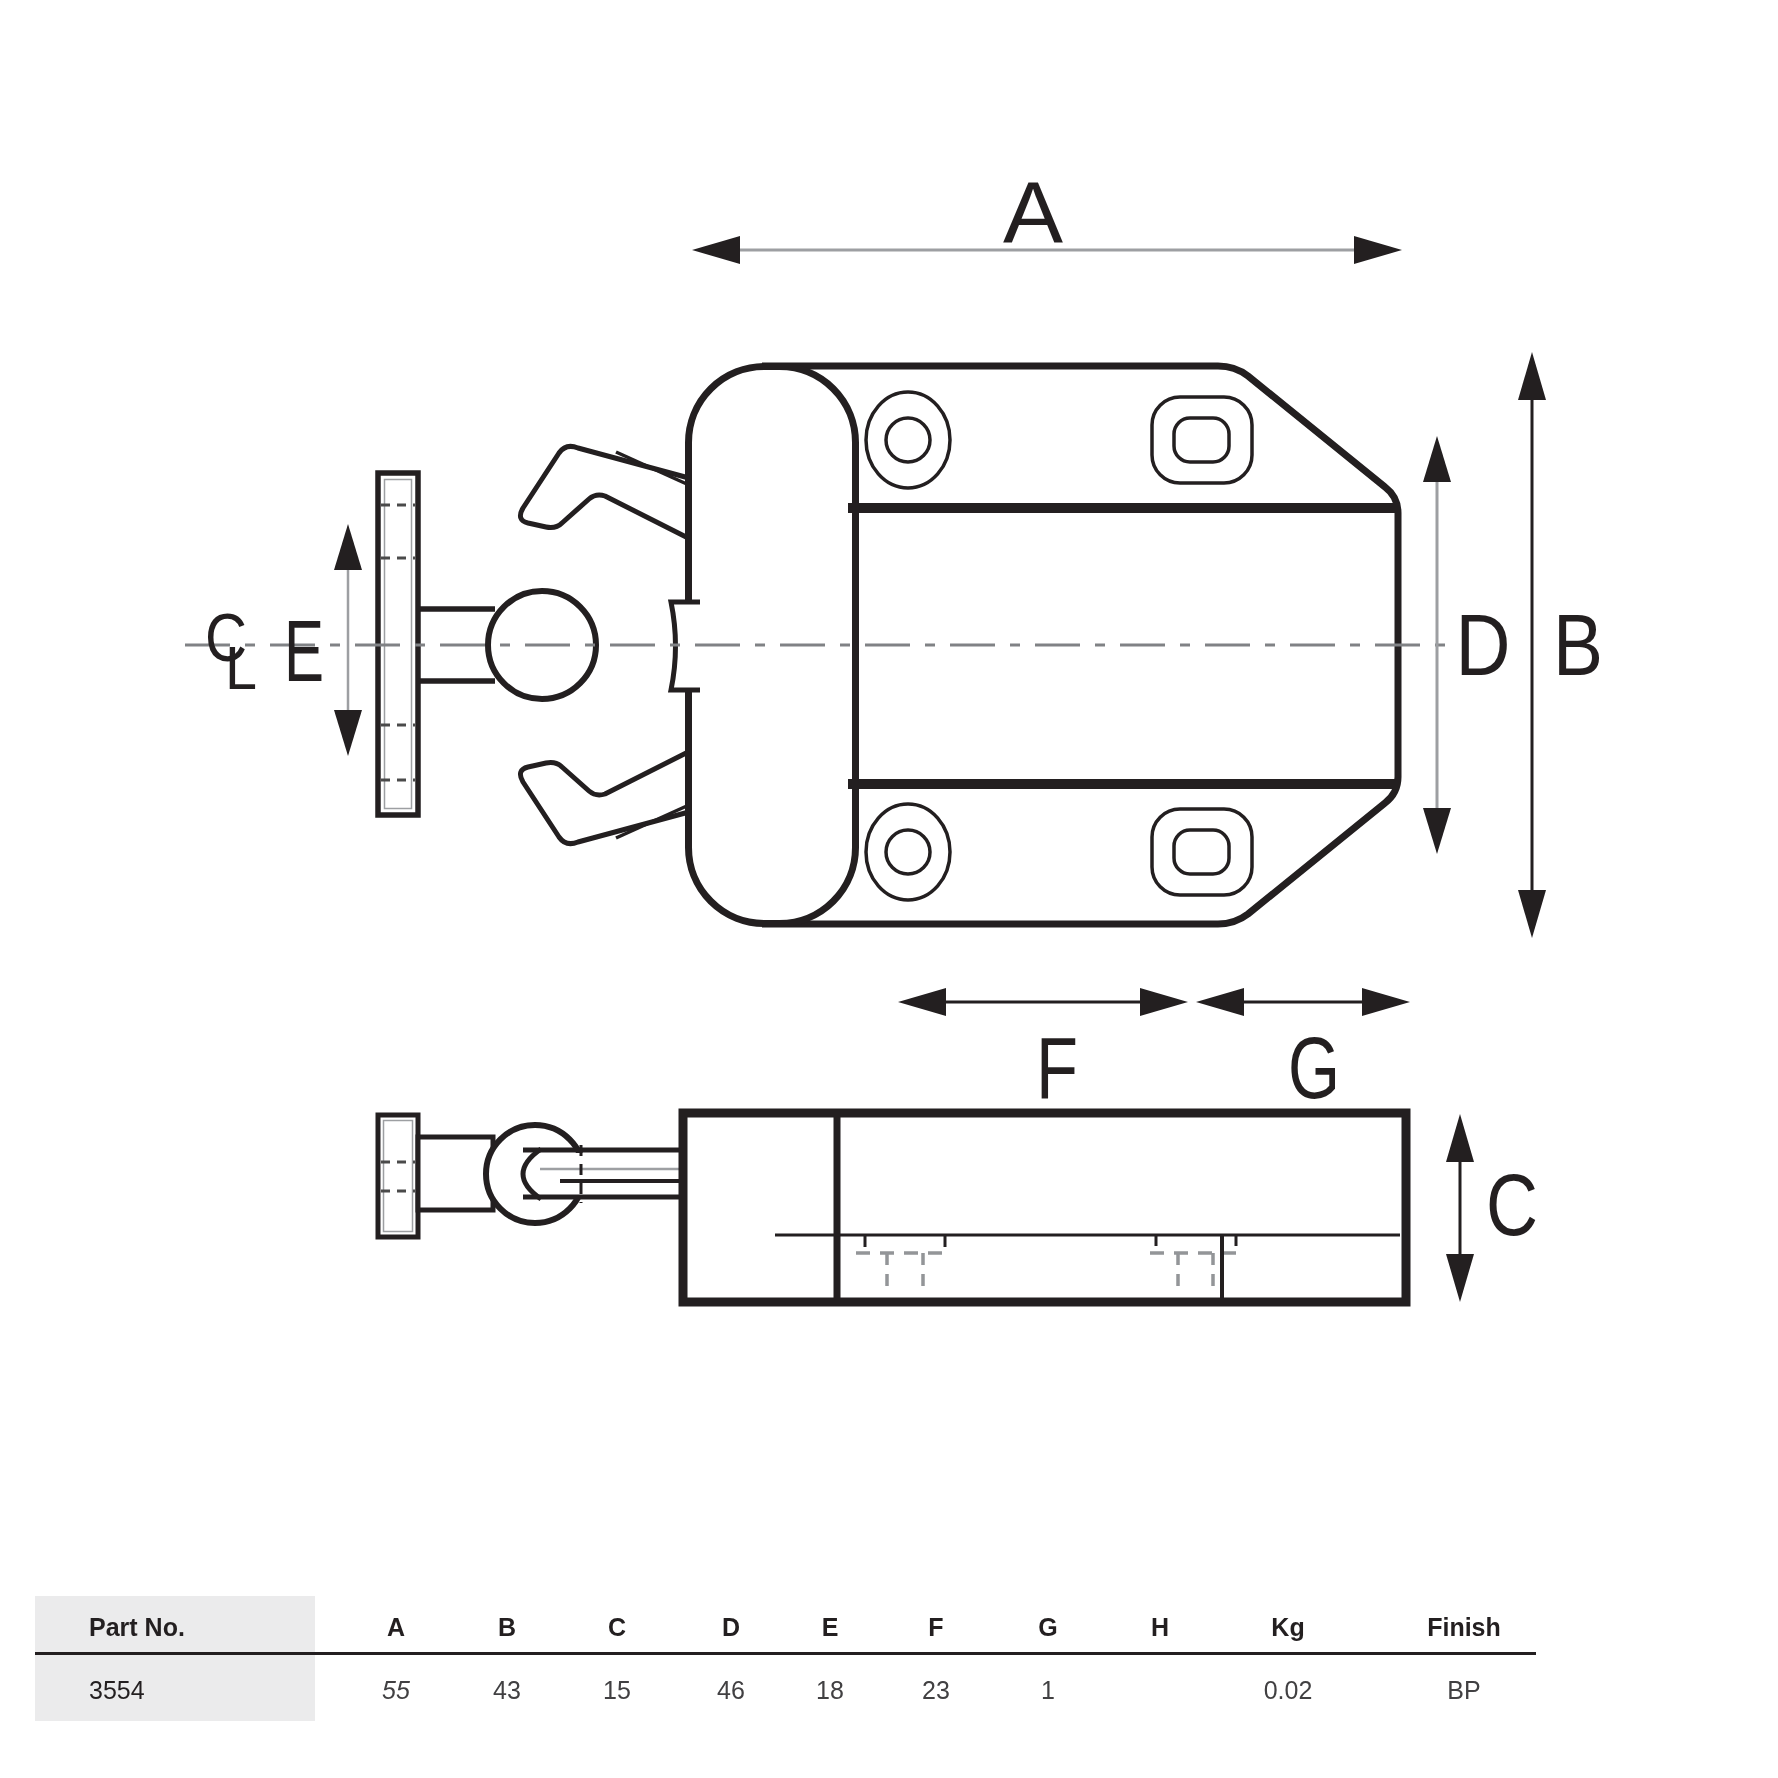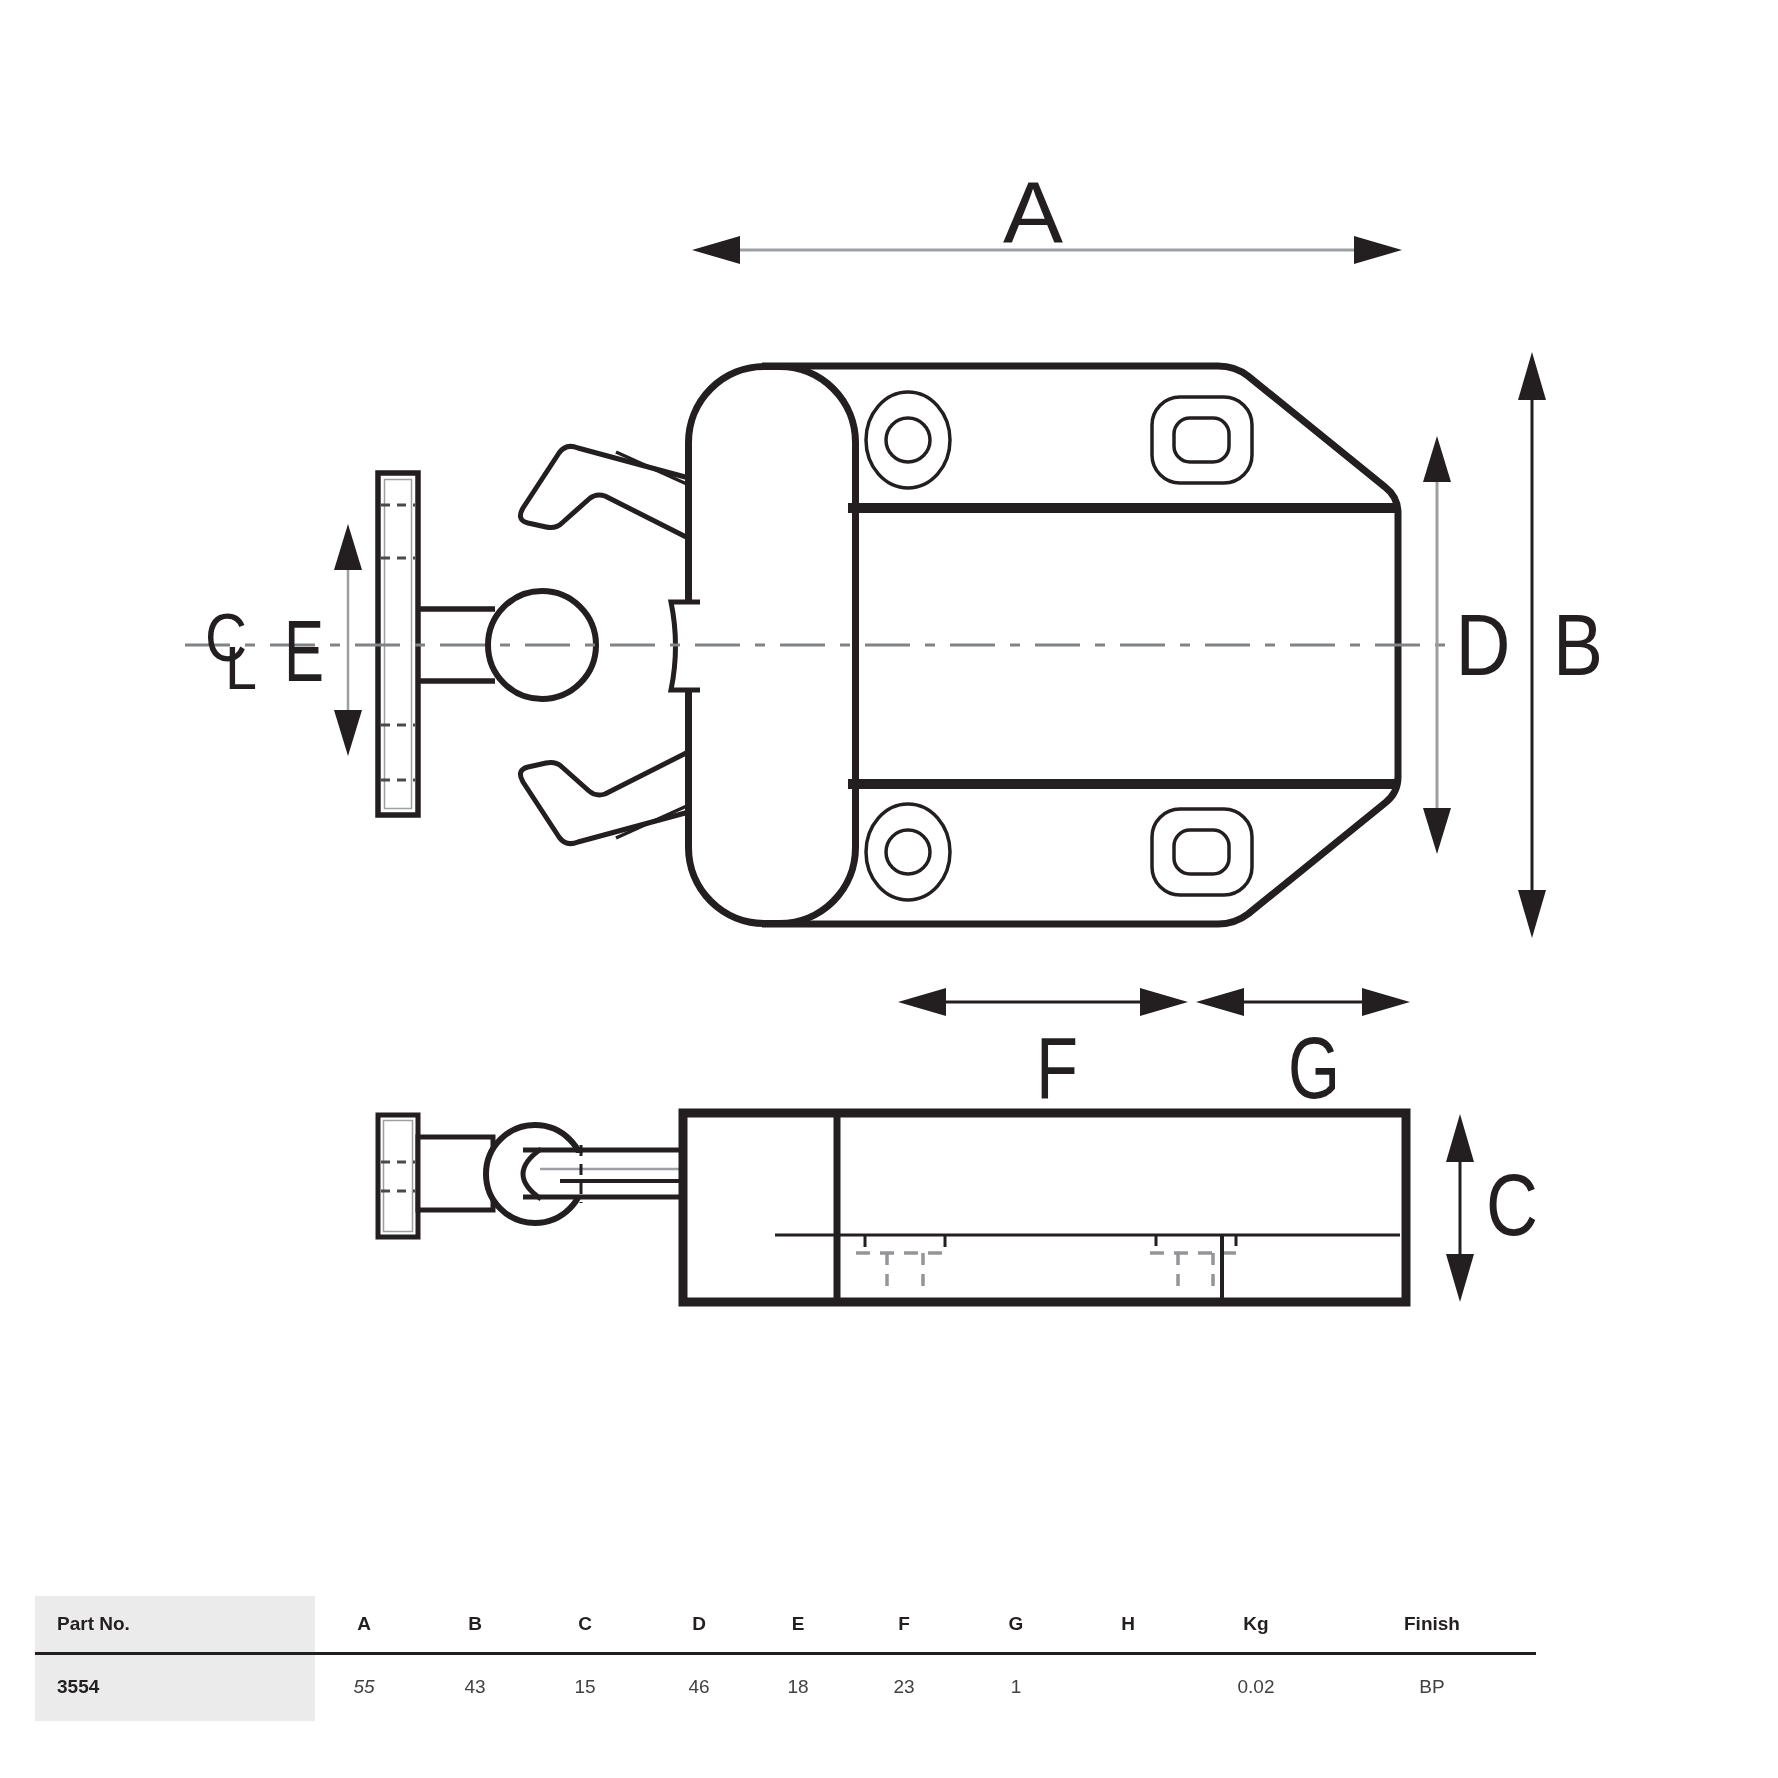--- a/index.html
+++ b/index.html
@@ -5,26 +5,26 @@
   html,body{margin:0;padding:0;background:#fff;}
   #canvas{position:relative;width:1778px;height:1778px;background:#ffffff;overflow:hidden;
           font-family:"Liberation Sans", sans-serif;}
   svg text{font-family:"Liberation Sans", sans-serif; fill:#231f20;}
   .dimtxt{font-size:88px;font-weight:400;}
   .cl-c{font-size:68px;font-weight:400;}
   .cl-l{font-size:62px;font-weight:400;}
   
   .tbl-graybg{position:absolute;left:35px;top:1596px;width:280px;height:125px;background:#ebebec;}
   .tbl-rule{position:absolute;left:35px;top:1652px;width:1501px;height:3px;background:#231f20;}
-  .th,.td{position:absolute;font-size:19px;color:#231f20;white-space:nowrap;}
+  .th,.td{position:absolute;font-size:25px;color:#231f20;white-space:nowrap;margin-left:32px;}
   .th{top:1613px;font-weight:700;}
   .td{top:1676px;font-weight:400;color:#414042;}
   .cell-c{width:110px;text-align:center;}
   .partno-h{left:57px;}
-  .partno-v{left:57px;font-weight:700;color:#231f20;}
+  .partno-v{left:57px;font-weight:400;color:#231f20;}
 </style>
 </head>
 <body>
 
 <div id="canvas">
 
   <svg width="1778" height="1580" viewBox="0 0 1778 1580">
 
     <g>
       <path d="M 700 481 L 578 448 Q 566 443 559 453 L 523 508 Q 516 520 528 523 L 546 527 Q 556 529 562 523 L 589 499 Q 596 493 605 496 L 700 544" fill="#ffffff" stroke="#231f20" stroke-width="5" stroke-linejoin="round"></path>

